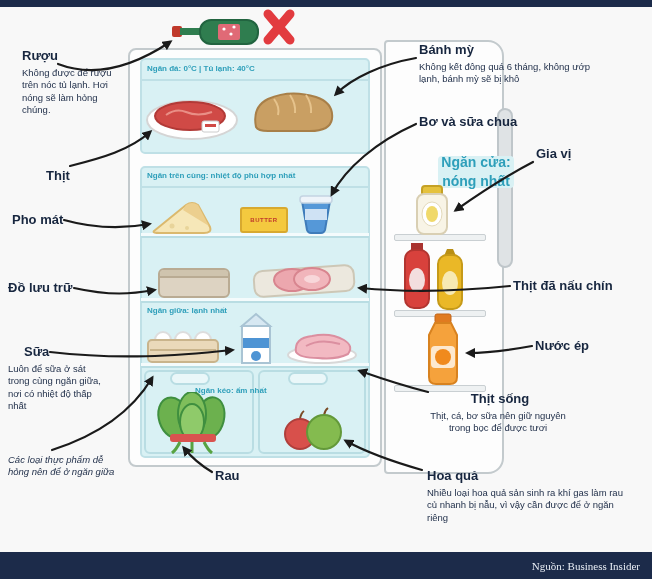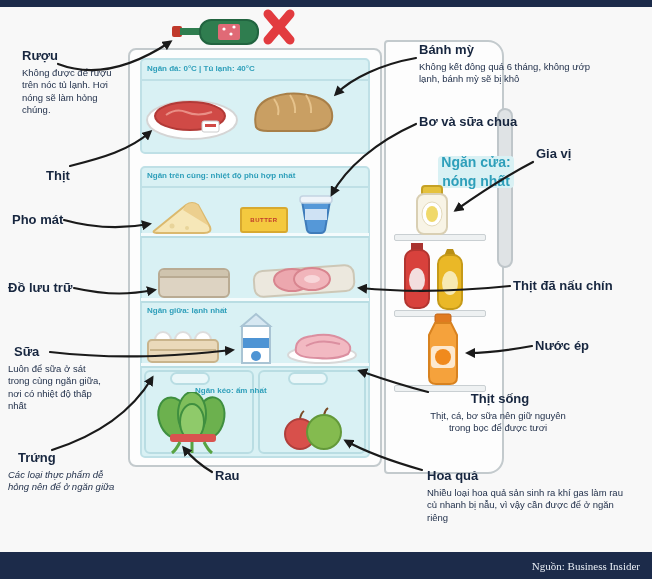--- a/index.html
+++ b/index.html
@@ -253,26 +253,25 @@
 
   <div class="callout" style="left:12px; top:212px;">
     <div class="callout-title">Pho mát</div>
   </div>
 
   <div class="callout" style="left:8px; top:280px;">
     <div class="callout-title">Đồ lưu trữ</div>
   </div>
 
   <div class="callout" style="left:8px; top:344px; width:104px;">
-    <div class="callout-title" style="margin-left:6px;">Sữa</div>
+    <div class="callout-title" style="margin-left:16px;">Sữa</div>
     <div class="callout-desc" style="width:100px;">Luôn để sữa ở sát trong cùng ngăn giữa, nơi có nhiệt độ thấp nhất</div>
   </div>
 
   <div class="callout" style="left:8px; top:450px; width:112px;">
-    <div class="callout-title" style="margin-left:10px;">Trứng</div>
     <div class="callout-desc" style="width:108px;font-style:italic;">Các loại thực phẩm dễ hỏng nên để ở ngăn giữa</div>
   </div>
 
   <div class="callout" style="left:215px; top:468px;">
     <div class="callout-title">Rau</div>
   </div>
 
   <div class="callout" style="left:419px; top:42px; width:180px;">
     <div class="callout-title">Bánh mỳ</div>
     <div class="callout-desc" style="width:176px;">Không kết đông quá 6 tháng, không ướp lạnh, bánh mỳ sẽ bị khô</div>

